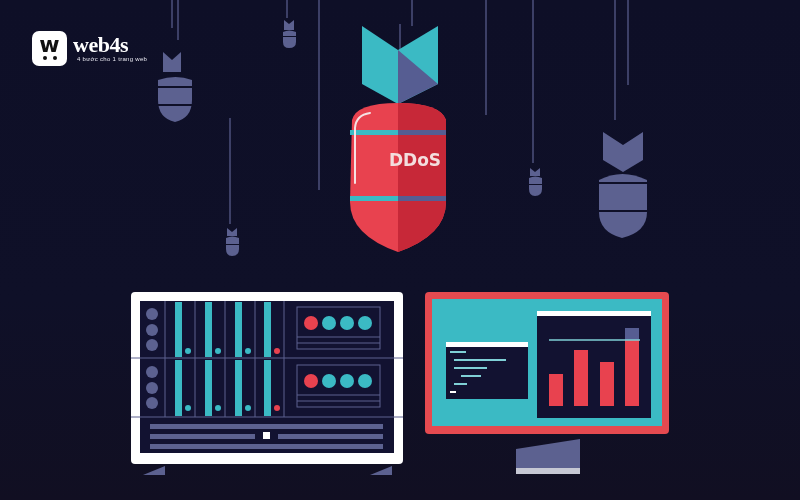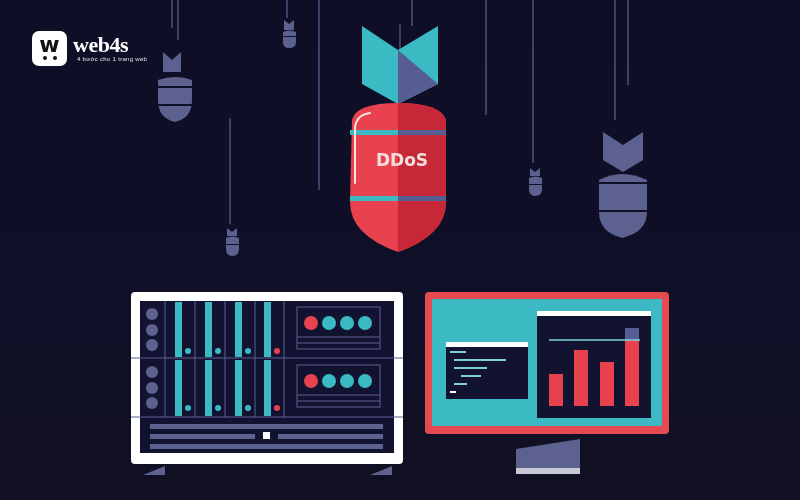--- a/index.html
+++ b/index.html
@@ -7,21 +7,21 @@
   .stage { position: relative; width: 800px; height: 500px; background: linear-gradient(180deg, #0e0f27 0%, #0f1028 60%, #110f22 100%); }
   .art { position: absolute; left: 0; top: 0; }
   .logo { position: absolute; left: 32px; top: 31px; display: flex; align-items: center; }
   .logo-box { width: 35px; height: 35px; background: #ffffff; border-radius: 7px; position: relative; }
   .logo-w { position: absolute; left: 0; right: 0; top: 2px; text-align: center; font-family: "DejaVu Sans", sans-serif; font-weight: bold; font-size: 22px; color: #111; line-height: 24px; }
   .logo-dots { position: absolute; left: 11px; top: 25px; width: 14px; display: flex; justify-content: space-between; }
   .logo-dots span { width: 4px; height: 4px; background: #111; border-radius: 50%; display: block; }
   .logo-text { margin-left: 6px; display: flex; flex-direction: column; }
   .logo-name { color: #fff; font-family: Liberation Serif, serif; font-weight: bold; font-size: 22px; line-height: 22px; letter-spacing: -0.5px; }
   .logo-tag { color: #e8e8f0; font-size: 6px; line-height: 7px; margin-left: 4px; letter-spacing: 0.3px; }
-  .ddos-label { position: absolute; left: 352px; top: 150px; width: 100px; text-align: center; color: #f3dede; font-family: "DejaVu Sans", sans-serif; font-weight: bold; font-size: 17px; letter-spacing: 0px; }
+  .ddos-label { position: absolute; left: 352px; top: 150px; width: 100px; text-align: center; color: #f3dede; font-family: "DejaVu Sans", sans-serif; font-weight: bold; font-size: 17px; letter-spacing: 0px; padding-left: 13px; }
 </style>
 </head>
 <body>
 
 <div class="stage">
 
   <svg class="art" width="800" height="500" viewBox="0 0 800 500">
 
     <g stroke="#5d6190" stroke-width="1.5" opacity="0.8">
       <line x1="172" y1="0" x2="172" y2="28"></line>

